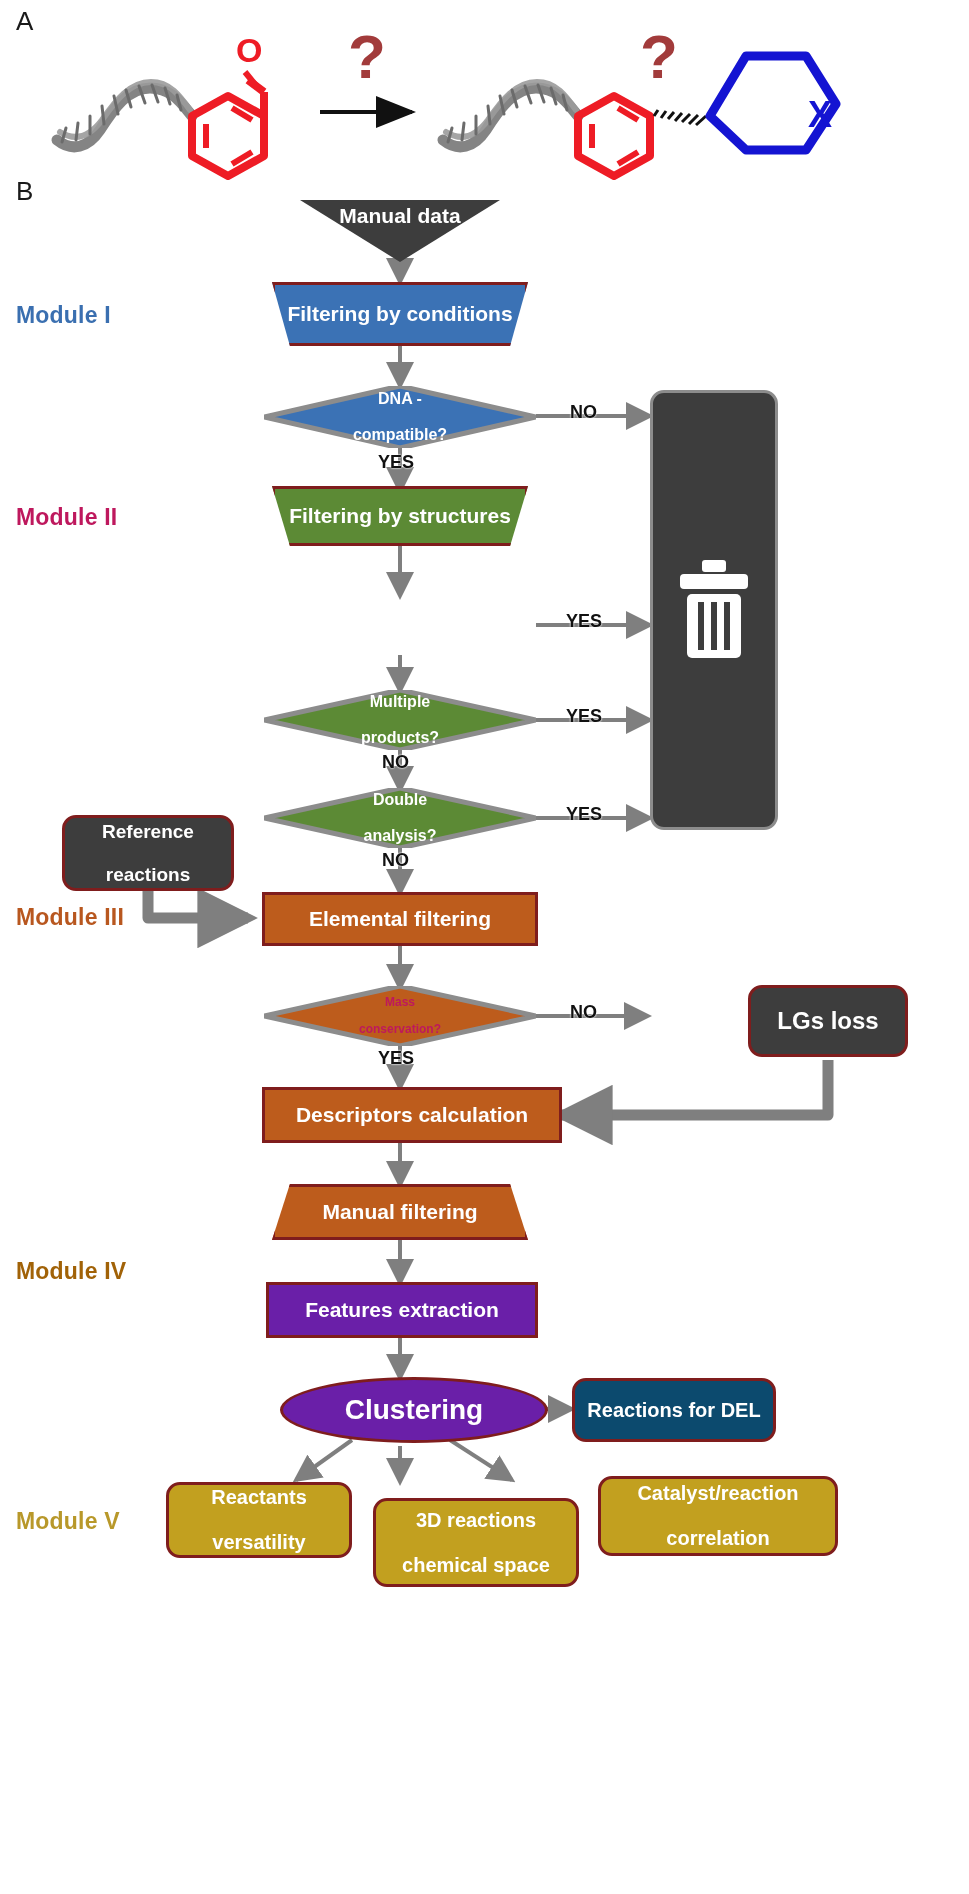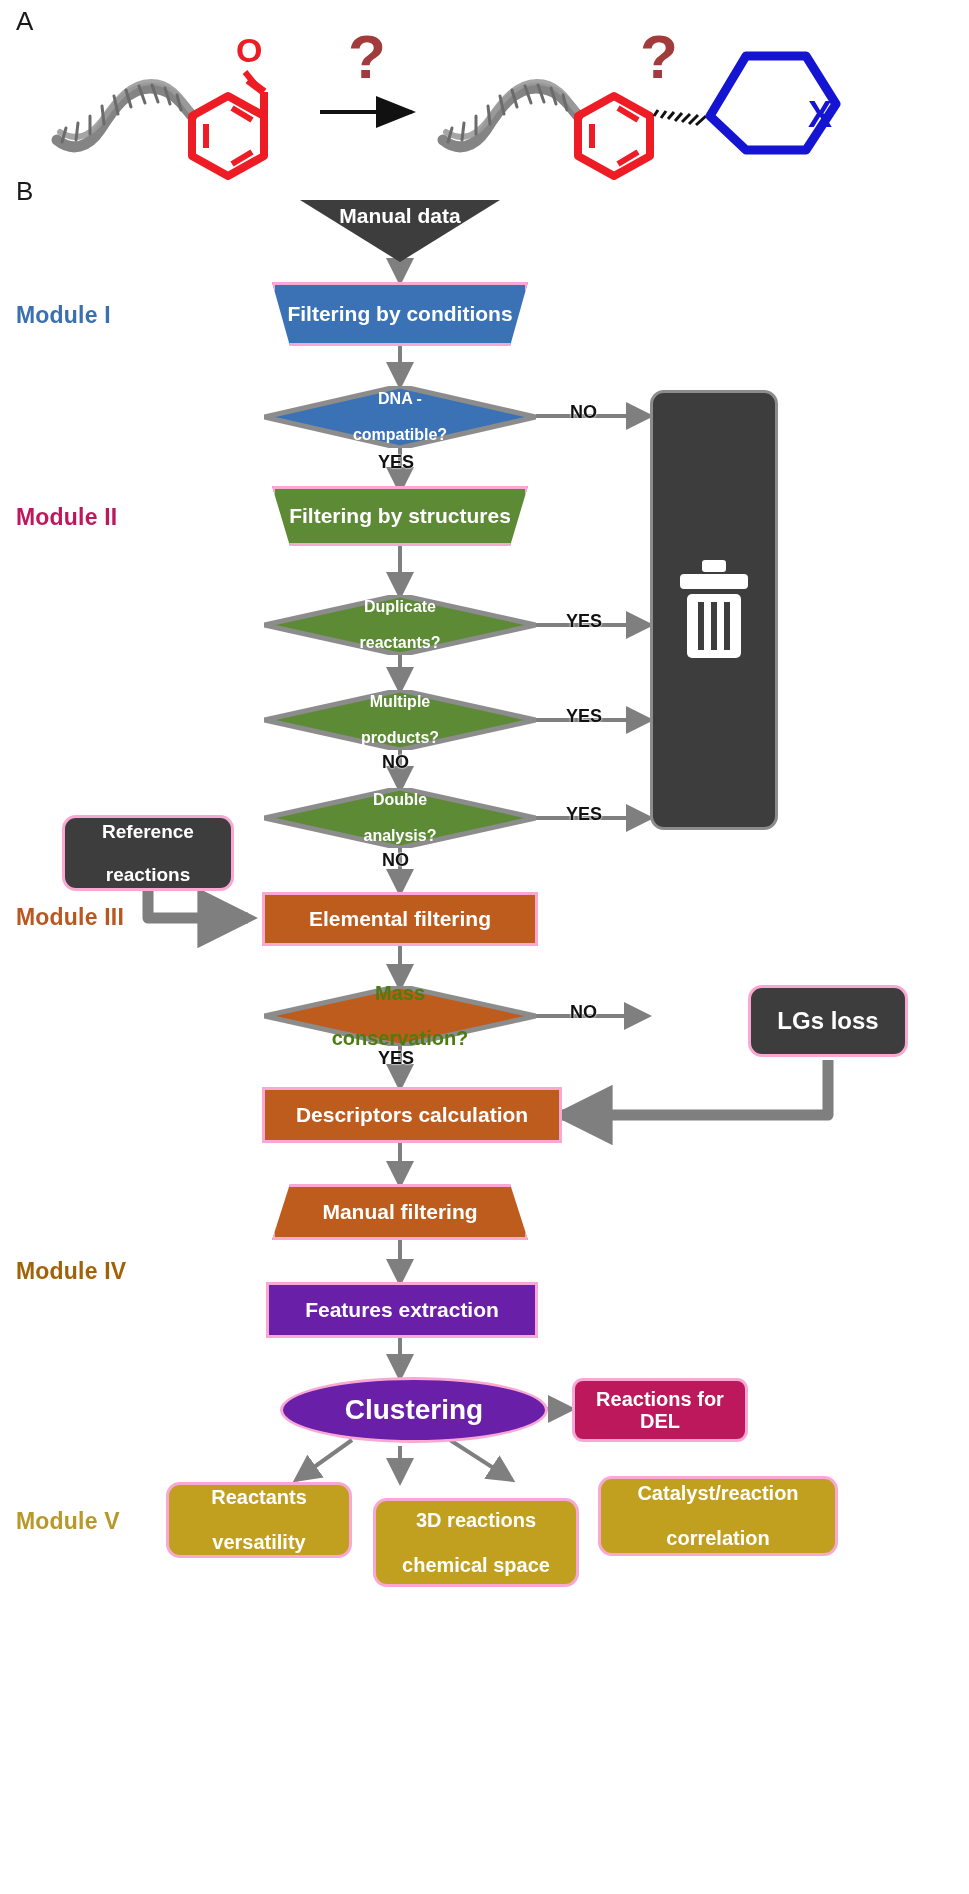--- a/index.html
+++ b/index.html
@@ -9,21 +9,21 @@
 
   
   #panelA{position:absolute;left:0;top:0;width:969px;height:190px;}
   .qmark{position:absolute;font-size:62px;font-weight:700;color:#a23b3b;line-height:1;}
 
   
   #panelB{position:absolute;left:0;top:190px;width:969px;height:1704px;}
 
   .node{position:absolute;box-sizing:border-box;display:flex;align-items:center;justify-content:center;
         text-align:center;color:#ffffff;font-weight:700;line-height:1.12;
-        border:3px solid #f9a8d4;}
+        border:3px solid #7f1d1d;}
   .node span{display:block;padding:0 6px;}
 
   
   .rect{}
   .trap-down{clip-path:polygon(0% 0%,100% 0%,93% 100%,7% 100%);}
   .trap-up{clip-path:polygon(7% 0%,93% 0%,100% 100%,0% 100%);}
   .tri-down{border:none;clip-path:polygon(0% 0%,100% 0%,50% 100%);align-items:flex-start;}
   .diamond{border:none;}
   .oval{border-radius:50%;}
   .round{border-radius:14px;}
@@ -231,29 +231,20 @@
       <span>compatible?</span>
     </span>
   </div>
   <div class="edge-label" style="left:570px;top:212px;">NO</div>
   <div class="edge-label" style="left:378px;top:262px;">YES</div>
 
   <div class="node trap-down" style="left:272px;top:296px;width:256px;height:60px;background:#5c8a35;font-size:21px;">
     <span>Filtering by structures</span>
   </div>
 
-  <div class="node diamond" style="left:264px;top:405px;width:272px;height:60px;">
-    <svg style="position:absolute;inset:0;width:100%;height:100%;" viewBox="0 0 272 60" preserveAspectRatio="none">
-      <polygon points="136,0 272,30 136,60 0,30" fill="#5c8a35" stroke="#8c8c8c" stroke-width="5"></polygon>
-    </svg>
-    <span style="position:relative;font-size:16px;color:#fff;">
-      <span>Duplicate</span><br>
-      <span>reactants?</span>
-    </span>
-  </div>
   <div class="edge-label" style="left:566px;top:421px;">YES</div>
 
   <div class="node diamond" style="left:264px;top:500px;width:272px;height:60px;">
     <svg style="position:absolute;inset:0;width:100%;height:100%;" viewBox="0 0 272 60" preserveAspectRatio="none">
       <polygon points="136,0 272,30 136,60 0,30" fill="#5c8a35" stroke="#8c8c8c" stroke-width="5"></polygon>
     </svg>
     <span style="position:relative;font-size:16px;color:#fff;">
       <span>Multiple</span><br>
       <span>products?</span>
     </span>
@@ -281,21 +272,21 @@
   </div>
 
   <div class="node rect" style="left:262px;top:702px;width:276px;height:54px;background:#bd5c1c;font-size:21px;">
     <span>Elemental filtering</span>
   </div>
 
   <div class="node diamond" style="left:264px;top:796px;width:272px;height:60px;">
     <svg style="position:absolute;inset:0;width:100%;height:100%;" viewBox="0 0 272 60" preserveAspectRatio="none">
       <polygon points="136,0 272,30 136,60 0,30" fill="#bd5c1c" stroke="#8c8c8c" stroke-width="5"></polygon>
     </svg>
-    <span style="position:relative;font-size:20px;color:#4d7c0f;">
+    <span style="position:relative;font-size:12px;color:#be185d;">
       <span>Mass</span><br>
       <span>conservation?</span>
     </span>
   </div>
   <div class="edge-label" style="left:570px;top:812px;">NO</div>
   <div class="edge-label" style="left:378px;top:858px;">YES</div>
 
   <div class="node round" style="left:748px;top:795px;width:160px;height:72px;background:#3d3d3d;font-size:24px;">
     <span>LGs loss</span>
   </div>
@@ -309,21 +300,21 @@
   </div>
 
   <div class="node rect" style="left:266px;top:1092px;width:272px;height:56px;background:#6a1fa8;font-size:21px;">
     <span>Features extraction</span>
   </div>
 
   <div class="node oval" style="left:280px;top:1187px;width:268px;height:66px;background:#6a1fa8;font-size:28px;">
     <span>Clustering</span>
   </div>
 
-  <div class="node round" style="left:572px;top:1188px;width:176px;height:64px;background:#be185d;font-size:20px;border-radius:11px;">
+  <div class="node round" style="left:572px;top:1188px;width:204px;height:64px;background:#0c4a6e;font-size:20px;">
     <span>Reactions for DEL</span>
   </div>
 
   <div class="node round" style="left:166px;top:1292px;width:186px;height:76px;background:#c2a01f;font-size:20px;">
     <span>
       <span>Reactants</span><br>
       <span>versatility</span>
     </span>
   </div>
 

